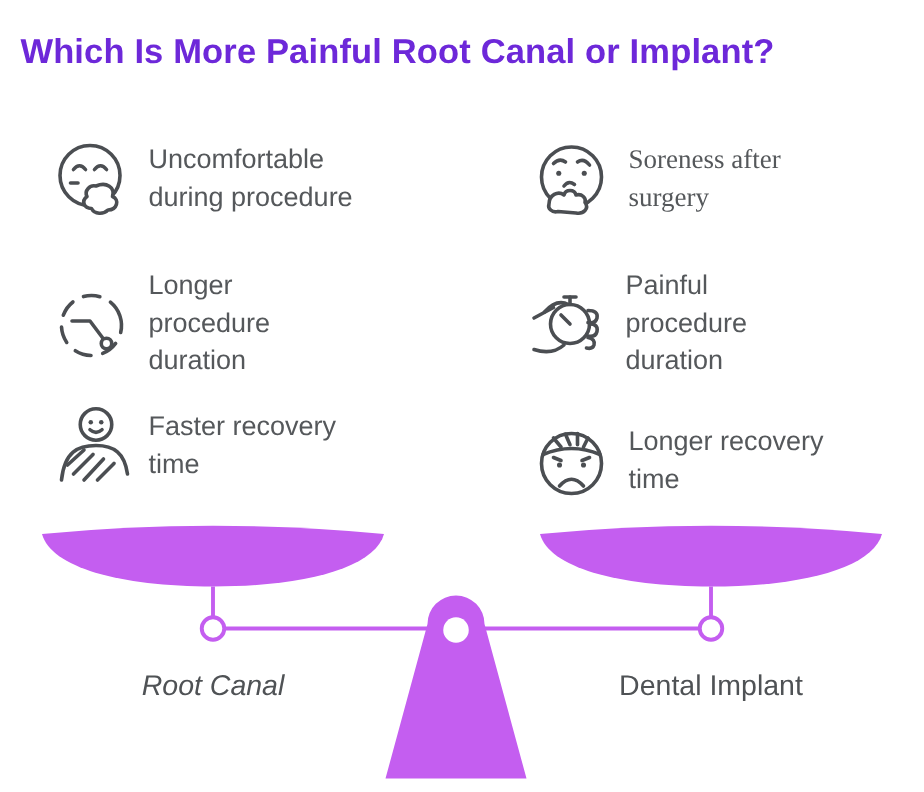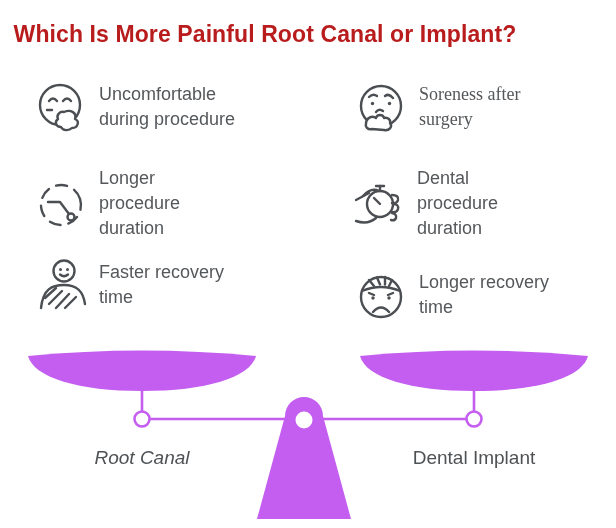--- a/index.html
+++ b/index.html
@@ -6,26 +6,26 @@
   .canvas{
     position:relative;
     width:616px;height:528px;
     background:#ffffff;
     font-family:"Liberation Sans", sans-serif;
     overflow:hidden;
   }
   .title{
     position:absolute;left:0;top:21px;width:530px;
     text-align:center;
-    font-size:23px;font-weight:700;color:#b91c1c;
+    font-size:23px;font-weight:700;color:#6d28d9;
     letter-spacing:0.1px;
   }
   .row{
     position:absolute;
-    display:flex;align-items:center;gap:9px;
+    display:flex;align-items:center;gap:9px;margin-top:12px;
   }
   .icon-box{width:58px;height:58px;flex:0 0 58px;display:flex;align-items:center;justify-content:center;}
   .icon-box svg{stroke:#4b4e52;fill:none;stroke-width:2.4;stroke-linecap:round;stroke-linejoin:round;}
   .item-text{
     font-size:18px;line-height:25px;color:#55585b;
   }
   .w-l1{max-width:165px;}
   .w-l2{max-width:112px;}
   .w-l3{max-width:152px;}
   .w-r1{max-width:152px;font-family:Liberation Serif, serif;}
@@ -116,21 +116,21 @@
         <circle cx="29" cy="28" r="13" fill="#ffffff"></circle>
         <path d="M 29 15 v -5"></path>
         <path d="M 25 10 h 8"></path>
         <path d="M 29 28 L 23 22"></path>
         <path d="M 41 19 q 7 0 6 5 q -1 4 -6 3"></path>
         <path d="M 42 28 q 6 0 5 5 q -1 4 -6 3"></path>
         <path d="M 41 37 q 5 1 4 5 q -1 3 -5 2"></path>
         <path d="M 5 45 q 12 4 20 -3"></path>
       </svg>
     </div>
-    <div class="item-text w-r2">Dental procedure duration</div>
+    <div class="item-text w-r2">Painful procedure duration</div>
   </div>
 
   <div class="row" style="left:352px;top:266px;">
     <div class="icon-box">
       <svg width="56" height="56" viewBox="0 0 56 56">
         <circle cx="28" cy="30" r="20"></circle>
         <path d="M 9 24 Q 28 16 47 24"></path>
         <path d="M 16 13 l 5 6"></path>
         <path d="M 24 10.5 l 3 7"></path>
         <path d="M 32 10 l 0 7.5"></path>

